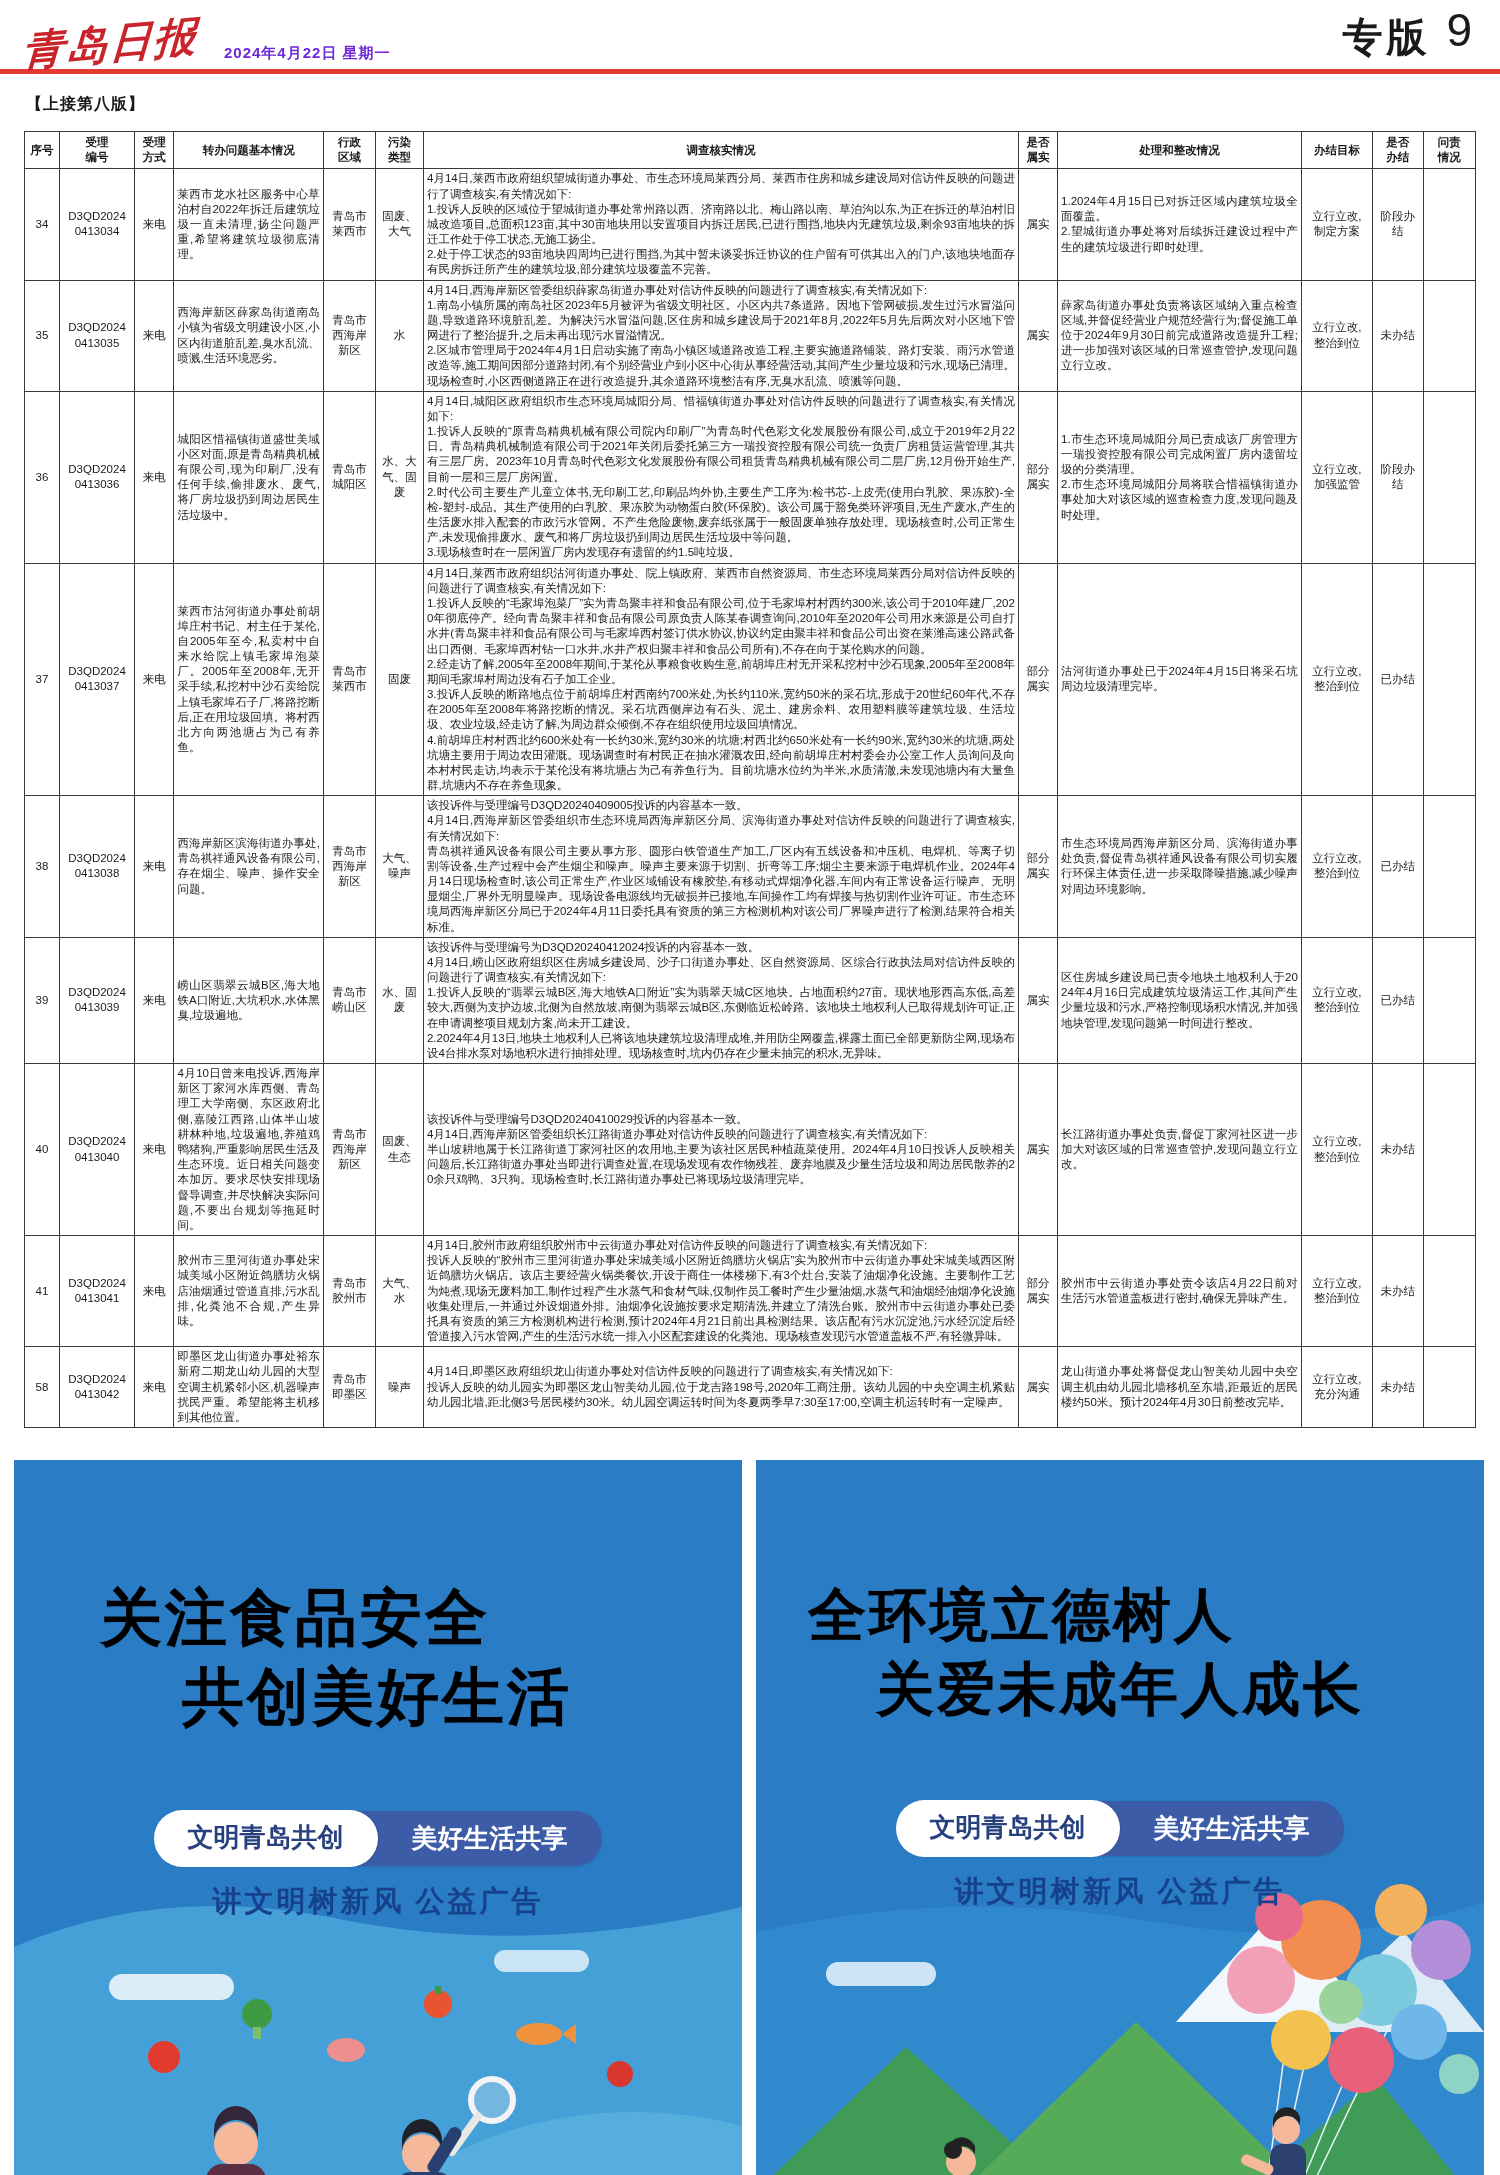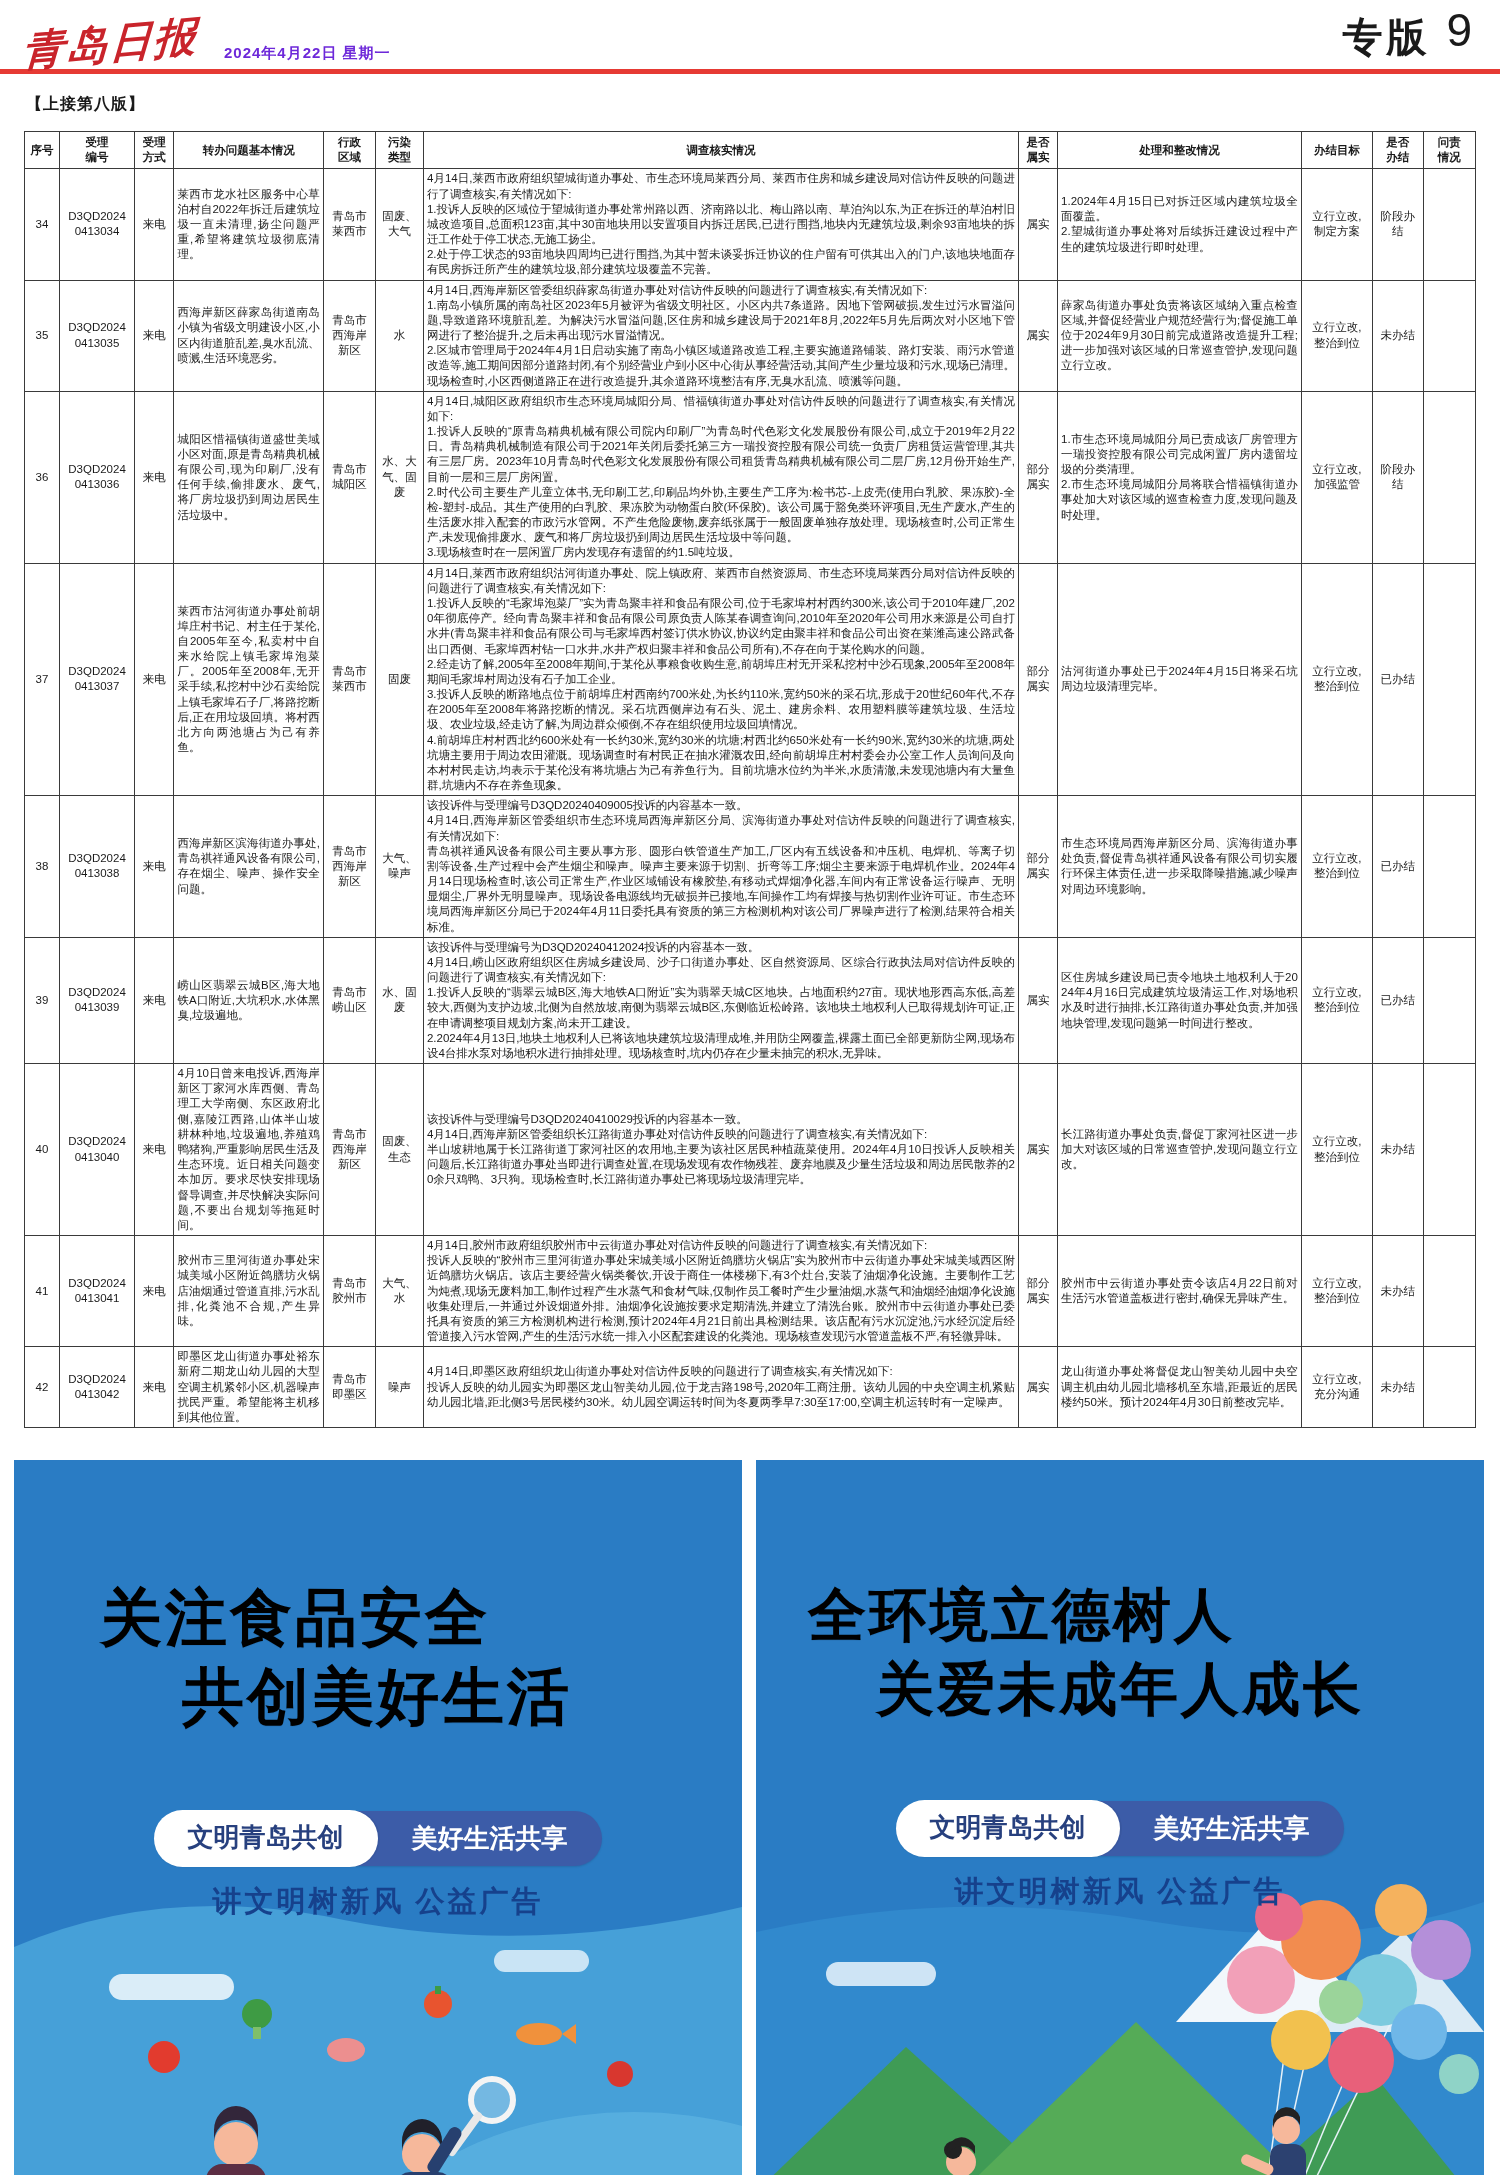--- a/index.html
+++ b/index.html
@@ -205,21 +205,21 @@
 0413039</td>
         <td class="c">来电</td>
         <td>崂山区翡翠云城B区,海大地铁A口附近,大坑积水,水体黑臭,垃圾遍地。</td>
         <td class="c">青岛市崂山区</td>
         <td class="c">水、固废</td>
         <td>该投诉件与受理编号为D3QD20240412024投诉的内容基本一致。
 4月14日,崂山区政府组织区住房城乡建设局、沙子口街道办事处、区自然资源局、区综合行政执法局对信访件反映的问题进行了调查核实,有关情况如下:
 1.投诉人反映的“翡翠云城B区,海大地铁A口附近”实为翡翠天城C区地块。占地面积约27亩。现状地形西高东低,高差较大,西侧为支护边坡,北侧为自然放坡,南侧为翡翠云城B区,东侧临近松岭路。该地块土地权利人已取得规划许可证,正在申请调整项目规划方案,尚未开工建设。
 2.2024年4月13日,地块土地权利人已将该地块建筑垃圾清理成堆,并用防尘网覆盖,裸露土面已全部更新防尘网,现场布设4台排水泵对场地积水进行抽排处理。现场核查时,坑内仍存在少量未抽完的积水,无异味。</td>
         <td class="c">属实</td>
-        <td>区住房城乡建设局已责令地块土地权利人于2024年4月16日完成建筑垃圾清运工作,对场地积水及时进行抽排,长江路街道办事处负责,并加强地块管理,发现问题第一时间进行整改。</td>
+        <td>区住房城乡建设局已责令地块土地权利人于2024年4月16日完成建筑垃圾清运工作,其间产生少量垃圾和污水,严格控制现场积水情况,并加强地块管理,发现问题第一时间进行整改。</td>
         <td class="c">立行立改,
 整治到位</td>
         <td class="c">已办结</td>
         <td class="c"></td>
       </tr>
       <tr>
         <td class="c">40</td>
         <td class="c">D3QD2024
 0413040</td>
         <td class="c">来电</td>
@@ -247,21 +247,21 @@
         <td>4月14日,胶州市政府组织胶州市中云街道办事处对信访件反映的问题进行了调查核实,有关情况如下:
 投诉人反映的“胶州市三里河街道办事处宋城美域小区附近鸽膳坊火锅店”实为胶州市中云街道办事处宋城美域西区附近鸽膳坊火锅店。该店主要经营火锅类餐饮,开设于商住一体楼梯下,有3个灶台,安装了油烟净化设施。主要制作工艺为炖煮,现场无废料加工,制作过程产生水蒸气和食材气味,仅制作员工餐时产生少量油烟,水蒸气和油烟经油烟净化设施收集处理后,一并通过外设烟道外排。油烟净化设施按要求定期清洗,并建立了清洗台账。胶州市中云街道办事处已委托具有资质的第三方检测机构进行检测,预计2024年4月21日前出具检测结果。该店配有污水沉淀池,污水经沉淀后经管道接入污水管网,产生的生活污水统一排入小区配套建设的化粪池。现场核查发现污水管道盖板不严,有轻微异味。</td>
         <td class="c">部分属实</td>
         <td>胶州市中云街道办事处责令该店4月22日前对生活污水管道盖板进行密封,确保无异味产生。</td>
         <td class="c">立行立改,
 整治到位</td>
         <td class="c">未办结</td>
         <td class="c"></td>
       </tr>
       <tr>
-        <td class="c">42</td>
+        <td class="c">58</td>
         <td class="c">D3QD2024
 0413042</td>
         <td class="c">来电</td>
         <td>即墨区龙山街道办事处裕东新府二期龙山幼儿园的大型空调主机紧邻小区,机器噪声扰民严重。希望能将主机移到其他位置。</td>
         <td class="c">青岛市即墨区</td>
         <td class="c">噪声</td>
         <td>4月14日,即墨区政府组织龙山街道办事处对信访件反映的问题进行了调查核实,有关情况如下:
 投诉人反映的幼儿园实为即墨区龙山智美幼儿园,位于龙吉路198号,2020年工商注册。该幼儿园的中央空调主机紧贴幼儿园北墙,距北侧3号居民楼约30米。幼儿园空调运转时间为冬夏两季早7:30至17:00,空调主机运转时有一定噪声。</td>
         <td class="c">属实</td>
         <td>龙山街道办事处将督促龙山智美幼儿园中央空调主机由幼儿园北墙移机至东墙,距最近的居民楼约50米。预计2024年4月30日前整改完毕。</td>

